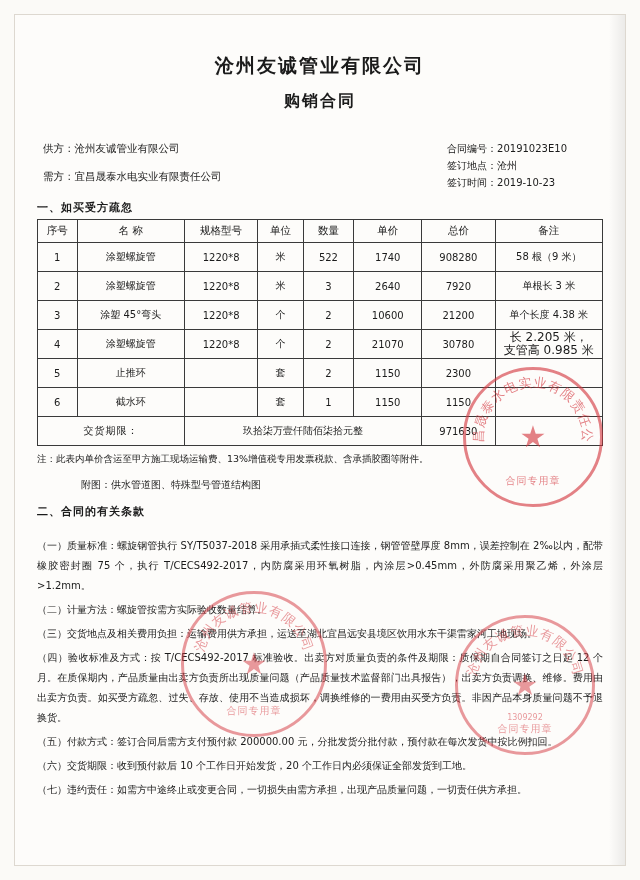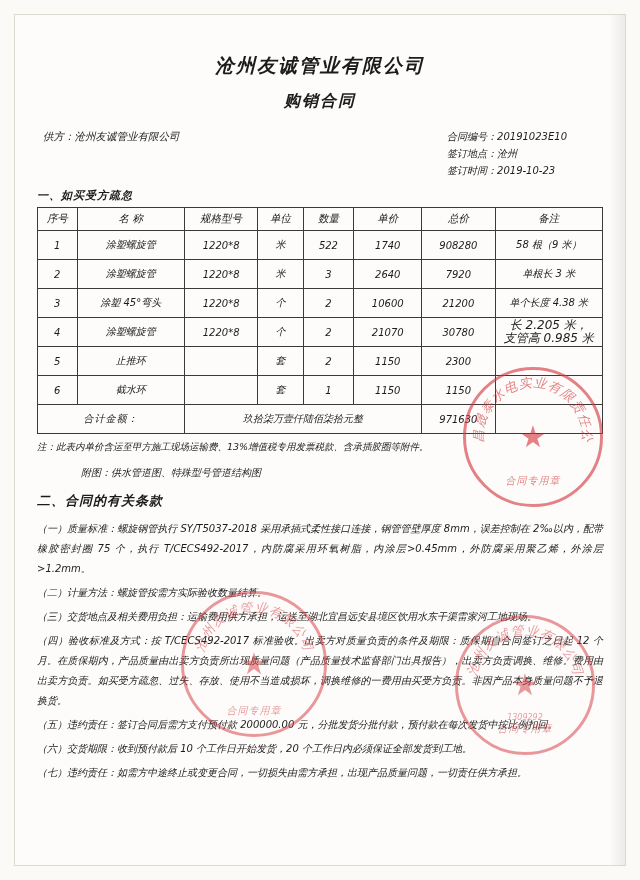--- a/index.html
+++ b/index.html
@@ -15,21 +15,20 @@
     background:#fbfaf7;
     box-sizing:border-box;
   }
   .paper{
     position:absolute;
     left:14px;top:14px;right:14px;bottom:14px;
     background:#fdfcfa;
     border:1px solid #ddd8d0;
     box-sizing:border-box;
     overflow:hidden;
-    font-style:italic;
   }
   .inner{
     position:absolute;
     left:22px;right:22px;top:18px;bottom:10px;
   }
   .title1{
     text-align:center;
     font-size:19px;
     font-weight:bold;
     letter-spacing:2px;
@@ -38,21 +37,21 @@
   }
   .title2{
     text-align:center;
     font-size:16px;
     font-weight:bold;
     letter-spacing:2px;
     color:#1b1b1b;
     margin-top:12px;
   }
   .parties{
-    margin-top:18px;
+    margin-top:30px;
     font-size:10.5px;
     color:#1b1b1b;
     position:relative;
     height:56px;
   }
   .party-line{position:absolute;left:6px;}
   .party-line.p1{top:0;}
   .party-line.p2{top:28px;}
   .meta{
     position:absolute;right:36px;top:-2px;
@@ -90,22 +89,22 @@
   .col-remark{width:19%;}
   .two-line{line-height:13px;font-size:12px;}
   .sum-label{letter-spacing:1px;}
   .note{
     font-size:9.5px;color:#1b1b1b;margin-top:5px;line-height:15px;
   }
   .attach{
     font-size:10px;color:#1b1b1b;margin-top:12px;padding-left:44px;
   }
   .sec-head2{
-    font-size:13px;font-weight:bold;color:#1b1b1b;
-    margin:12px 0 9px 0;letter-spacing:1px;
+    font-size:11px;font-weight:bold;color:#1b1b1b;
+    margin:12px 0 17px 0;letter-spacing:1px;
   }
   .clause{
     font-size:10px;line-height:20px;color:#1b1b1b;
     margin-bottom:4px;
     text-align:justify;
   }
   
   .stamp{
     position:absolute;
     border-radius:50%;
@@ -159,20 +158,21 @@
 
 <div class="page">
   <div class="paper">
     <div class="inner">
 
       <div class="title1">沧州友诚管业有限公司</div>
       <div class="title2">购销合同</div>
 
       <div class="parties">
         <div class="party-line p1">供方：沧州友诚管业有限公司</div>
+        <div class="party-line p2">需方：宜昌晟泰水电实业有限责任公司</div>
         <div class="meta">
           <div>合同编号：20191023E10</div>
           <div>签订地点：沧州</div>
           <div>签订时间：2019-10-23</div>
         </div>
       </div>
 
       <div class="sec-head">一、如买受方疏忽</div>
 
       <table class="main">
@@ -254,21 +254,21 @@
             <td>6</td>
             <td>截水环</td>
             <td></td>
             <td>套</td>
             <td>1</td>
             <td>1150</td>
             <td>1150</td>
             <td></td>
           </tr>
           <tr>
-            <td colspan="2" class="sum-label">合计金额：</td>
+            <td colspan="2" class="sum-label">交货期限：</td>
             <td colspan="4">玖拾柒万壹仟陆佰柒拾元整</td>
             <td>971630</td>
             <td></td>
           </tr>
         </tbody>
       </table>
 
       <div class="note">注：此表内单价含运至甲方施工现场运输费、13%增值税专用发票税款、含承插胶圈等附件。</div>
       <div class="attach">附图：供水管道图、特殊型号管道结构图</div>
 
@@ -280,21 +280,21 @@
       <div class="clause">
         <span>（二）计量方法：</span><span>螺旋管按需方实际验收数量结算。</span>
       </div>
       <div class="clause">
         <span>（三）交货地点及相关费用负担：</span><span>运输费用供方承担，运送至湖北宜昌远安县境区饮用水东干渠雷家河工地现场。</span>
       </div>
       <div class="clause">
         <span>（四）验收标准及方式：</span><span>按 T/CECS492-2017 标准验收。出卖方对质量负责的条件及期限：质保期自合同签订之日起 12 个月。在质保期内，产品质量由出卖方负责所出现质量问题（产品质量技术监督部门出具报告），出卖方负责调换、维修。费用由出卖方负责。如买受方疏忽、过失、存放、使用不当造成损坏，调换维修的一费用由买受方负责。非因产品本身质量问题不予退换货。</span>
       </div>
       <div class="clause">
-        <span>（五）违约责任：</span><span>签订合同后需方支付预付款 200000.00 元，分批发货分批付款，预付款在每次发货中按比例扣回。</span>
+        <span>（五）付款方式：</span><span>签订合同后需方支付预付款 200000.00 元，分批发货分批付款，预付款在每次发货中按比例扣回。</span>
       </div>
       <div class="clause">
         <span>（六）交货期限：</span><span>收到预付款后 10 个工作日开始发货，20 个工作日内必须保证全部发货到工地。</span>
       </div>
       <div class="clause">
         <span>（七）违约责任：</span><span>如需方中途终止或变更合同，一切损失由需方承担，出现产品质量问题，一切责任供方承担。</span>
       </div>
 
     </div>
 

